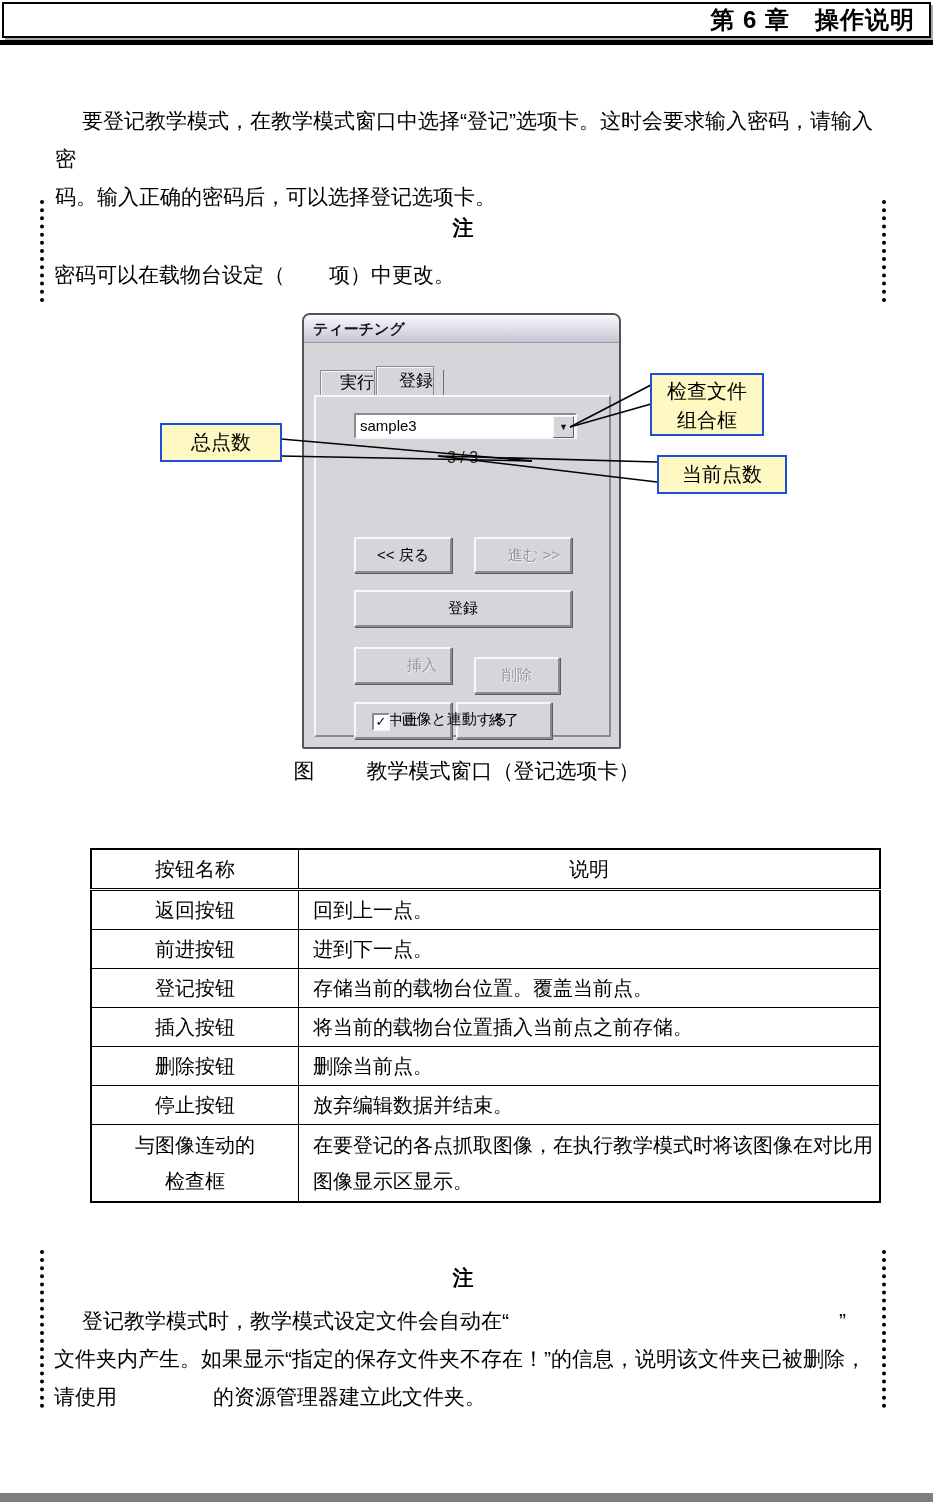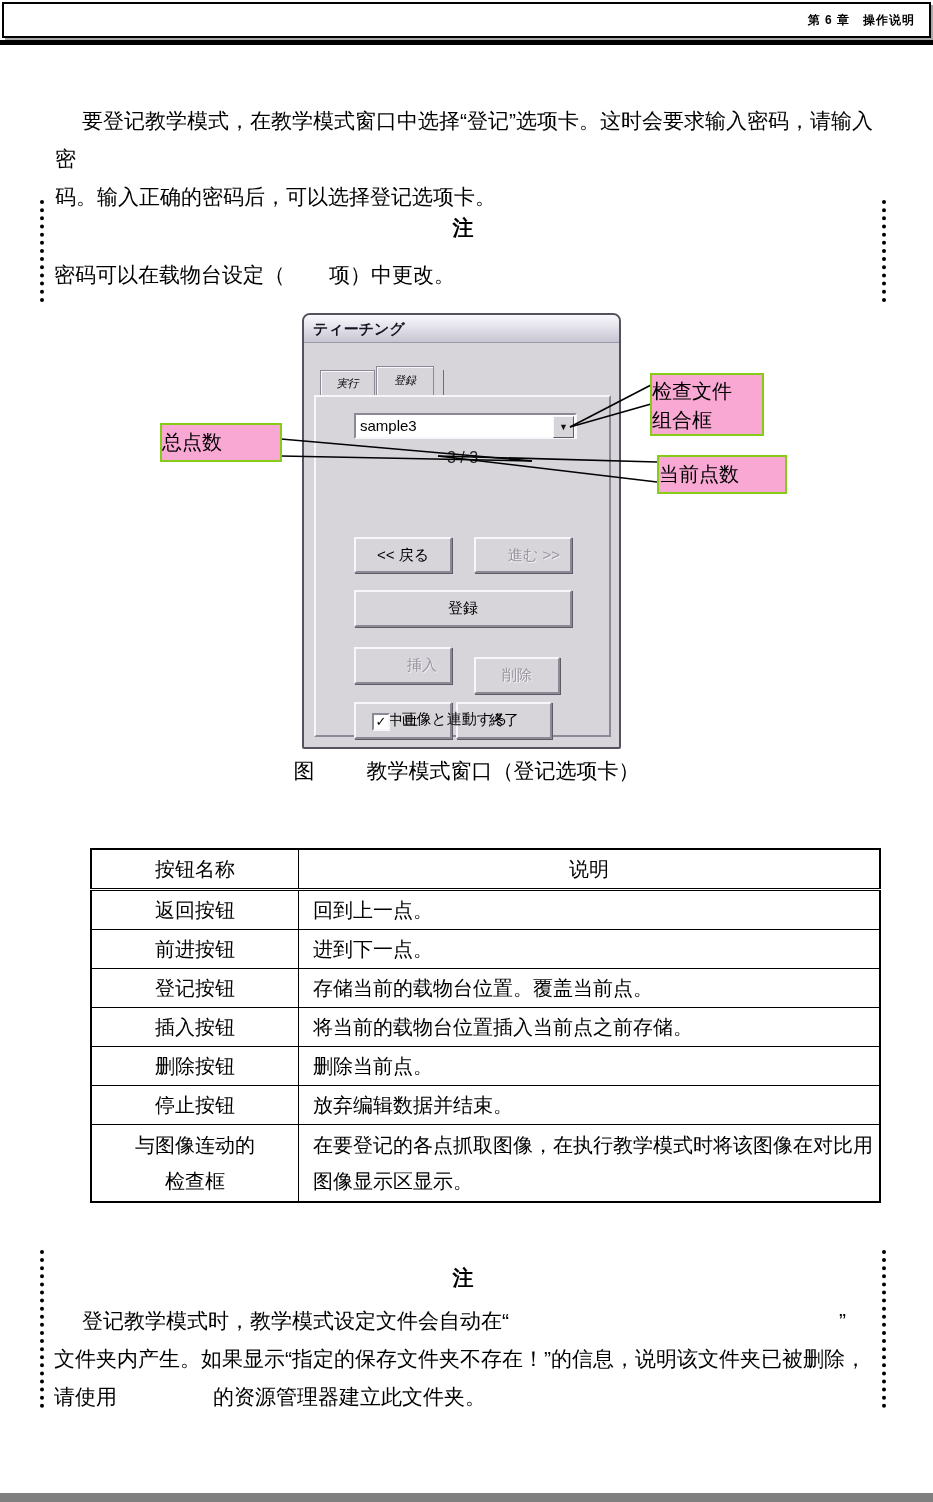--- a/index.html
+++ b/index.html
@@ -9,21 +9,21 @@
     overflow:hidden;
   }
   
   .header-box{
     position:absolute;left:2px;top:2px;width:925px;height:32px;
     border:2px solid #000;background:#fff;
     box-shadow:3px 3px 0 #a9a9a9;
   }
   .header-title{
     position:absolute;right:14px;top:0;line-height:32px;
-    font-size:12px;font-weight:bold;letter-spacing:1px;
+    font-size:24px;font-weight:bold;letter-spacing:1px;
   }
   .header-rule{position:absolute;left:0;top:40px;width:933px;height:5px;background:#000;}
   
   .intro{position:absolute;left:55px;top:102px;width:838px;font-size:21px;line-height:38px;}
   .intro .l1{display:block;text-indent:27px;}
   .intro .l2{display:block;}
   
   .note{
     position:absolute;left:40px;width:838px;
     border-left:4px dotted #000;border-right:4px dotted #000;
@@ -45,25 +45,24 @@
     background:#d7d4da;border:2px solid #55525e;border-radius:8px 8px 2px 2px;
     box-sizing:border-box;
   }
   .dlg-title{
     height:27px;border-radius:6px 6px 0 0;
     background:linear-gradient(#faf9fd,#c8c5d3);
     border-bottom:1px solid #9a97a6;
     font-size:15px;font-weight:bold;line-height:27px;padding-left:9px;color:#15151f;
   }
   .tab{
-    position:absolute;box-sizing:border-box;text-align:center;font-size:11px;
+    position:absolute;box-sizing:border-box;text-align:right;font-size:17px;
     background:#d7d4da;
     border:1px solid #8b8995;border-bottom:none;
     box-shadow:inset 1px 1px 0 #f7f6fa;
-    font-style:italic;
   }
   .tab-exec{left:16px;top:55px;width:55px;height:25px;line-height:24px;}
   .tab-reg{left:72px;top:51px;width:58px;height:29px;line-height:27px;z-index:3;}
   .tab-divider{position:absolute;left:139px;top:55px;width:1px;height:26px;background:#6e6c78;}
   .dlg-panel{
     position:absolute;left:10px;top:80px;width:297px;height:342px;box-sizing:border-box;
     border:2px solid;border-color:#f7f6fa #8b8995 #8b8995 #f7f6fa;background:#d7d4da;
   }
   .combo{position:absolute;left:38px;top:16px;width:223px;height:26px;box-sizing:border-box;
     border:2px solid;border-color:#8b8995 #f7f6fa #f7f6fa #8b8995;background:#fff;}
@@ -92,22 +91,22 @@
   .btn-fin{left:140px;top:257px;width:96px;height:37px;}
   .chk-row{position:absolute;left:56px;top:313px;height:18px;}
   .chk-box{
     display:inline-block;width:14px;height:14px;background:#fff;vertical-align:-2px;
     border:2px solid;border-color:#8b8995 #f7f6fa #f7f6fa #8b8995;box-sizing:content-box;
     text-align:center;line-height:14px;font-size:13px;font-weight:bold;color:#000;
   }
   .chk-label{font-size:15px;margin-left:7px;}
   
   .callout{
-    position:absolute;z-index:5;background:#f9a8d4;border:2px solid #84cc16;
-    font-size:20px;text-align:left;box-sizing:border-box;
+    position:absolute;z-index:5;background:#fef9c3;border:2px solid #1d4ed8;
+    font-size:20px;text-align:center;box-sizing:border-box;
   }
   .co-combo{left:650px;top:373px;width:114px;height:63px;line-height:29px;padding-top:2px;}
   .co-total{left:160px;top:423px;width:122px;height:39px;line-height:35px;}
   .co-current{left:657px;top:455px;width:130px;height:39px;line-height:35px;}
   
   .caption{position:absolute;left:0;top:757px;width:933px;text-align:center;font-size:21px;}
   .caption .cap-gap{display:inline-block;width:52px;}
   
   .btn-table{
     position:absolute;left:90px;top:848px;width:791px;

